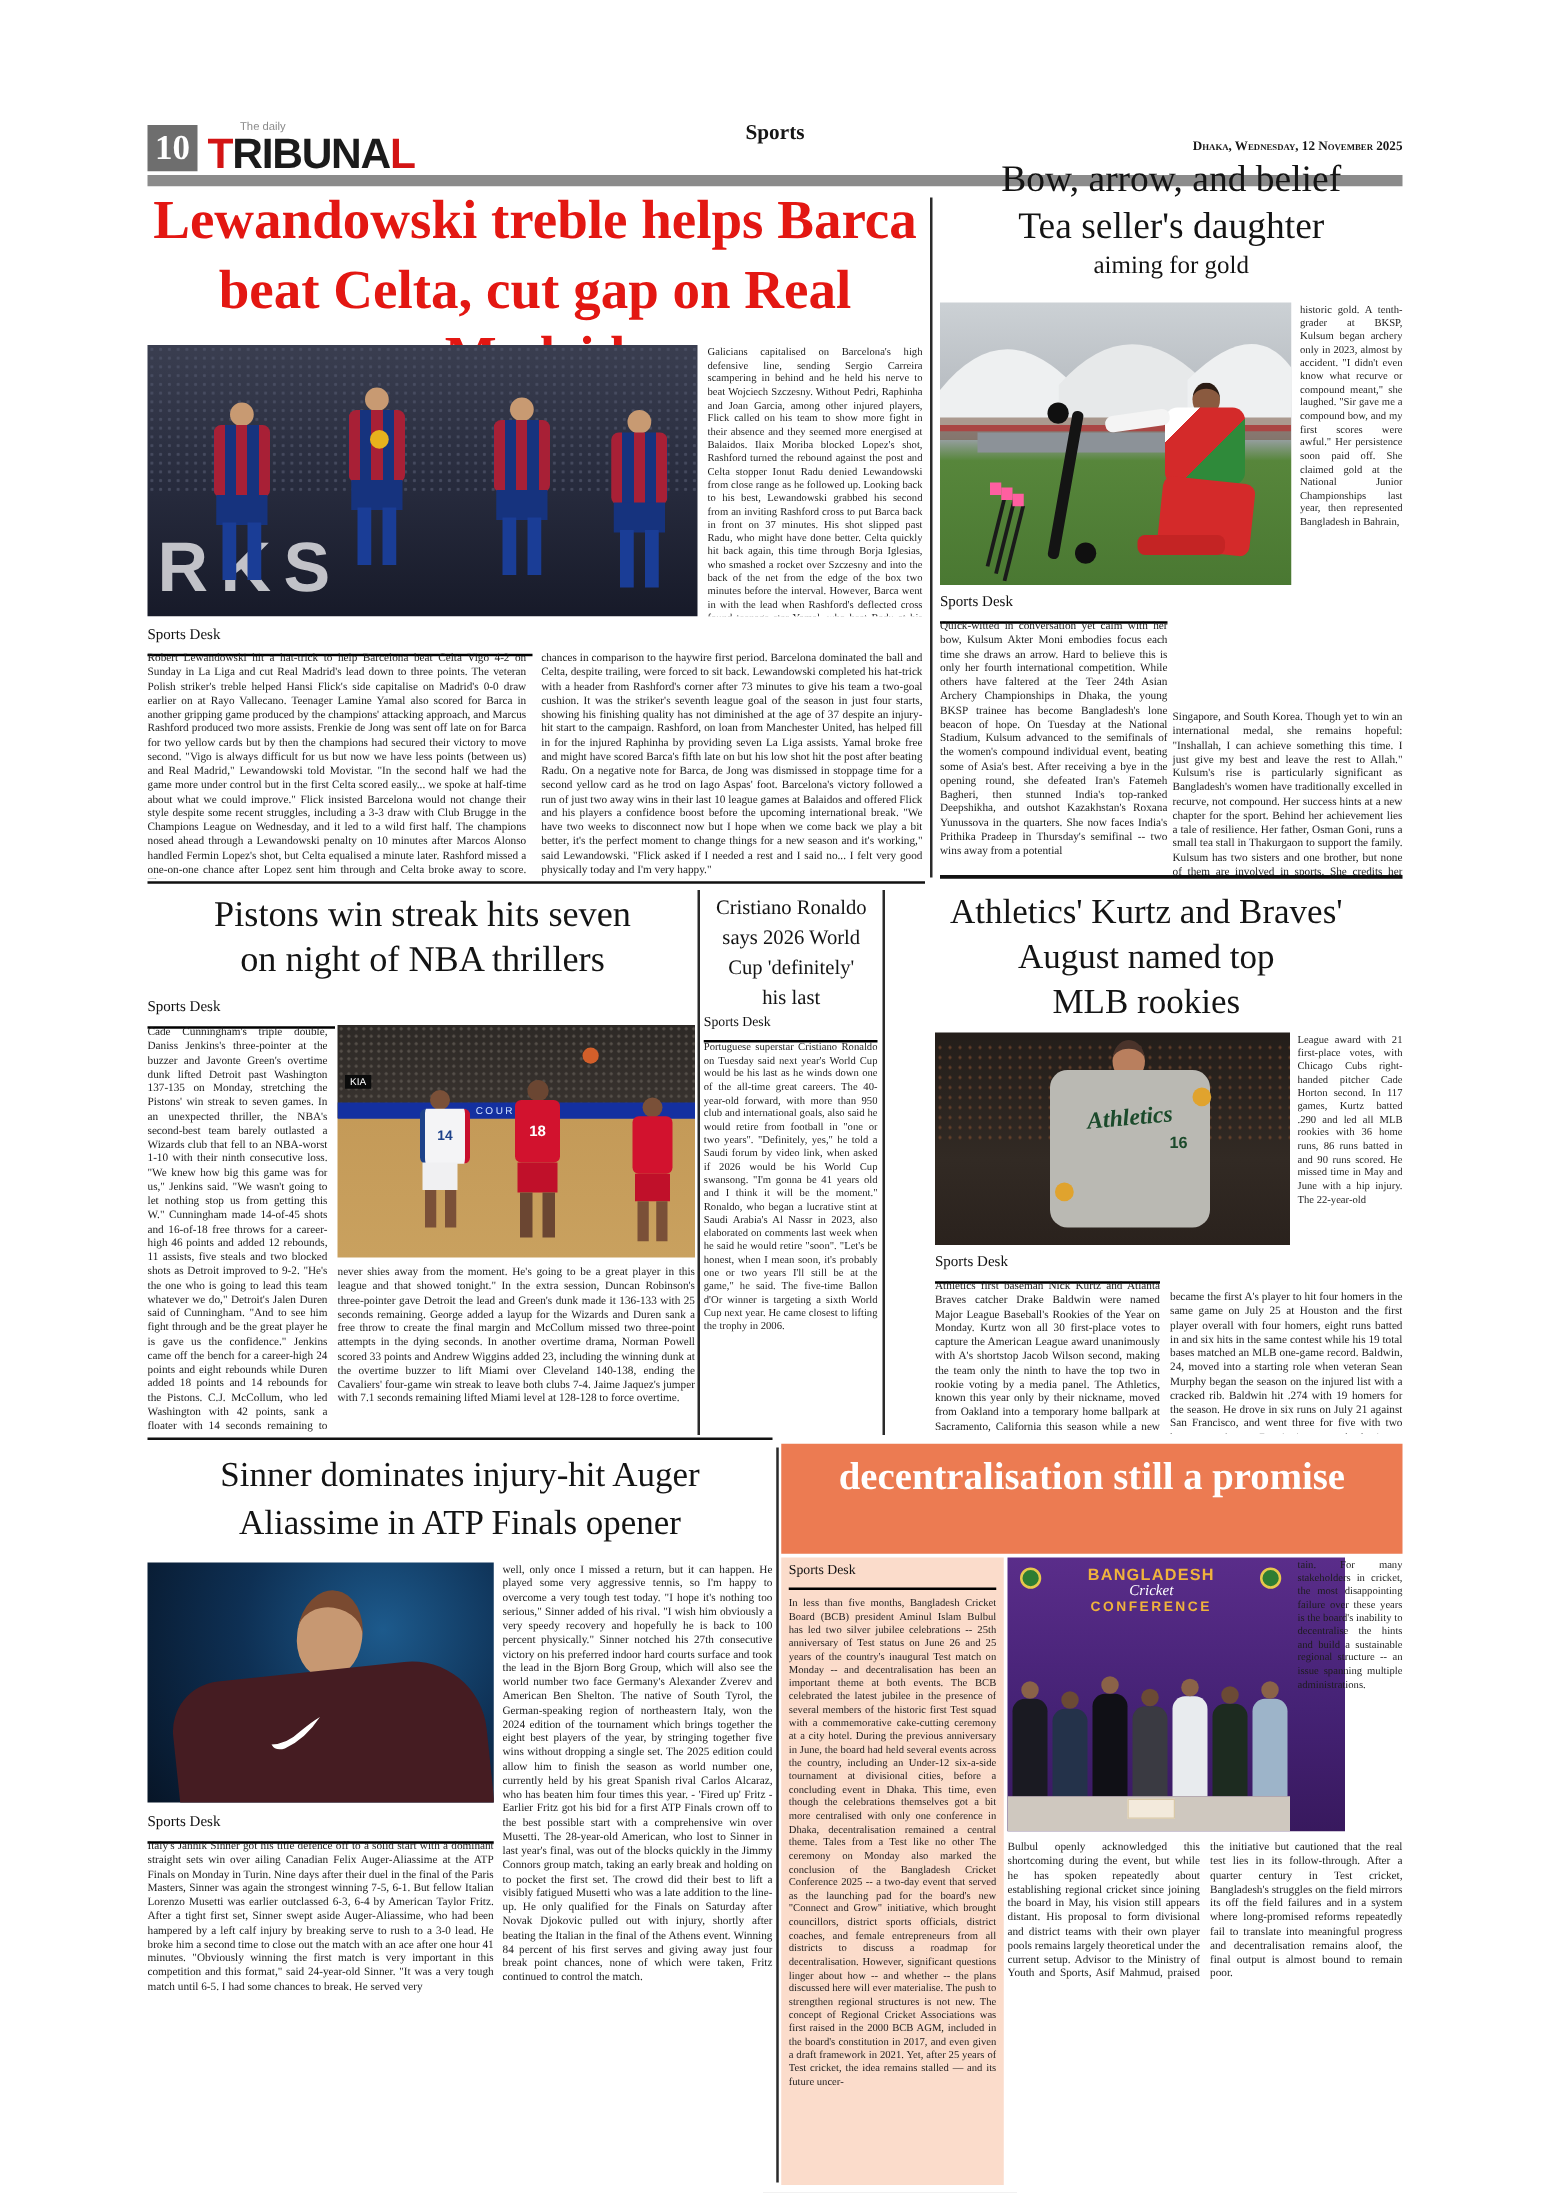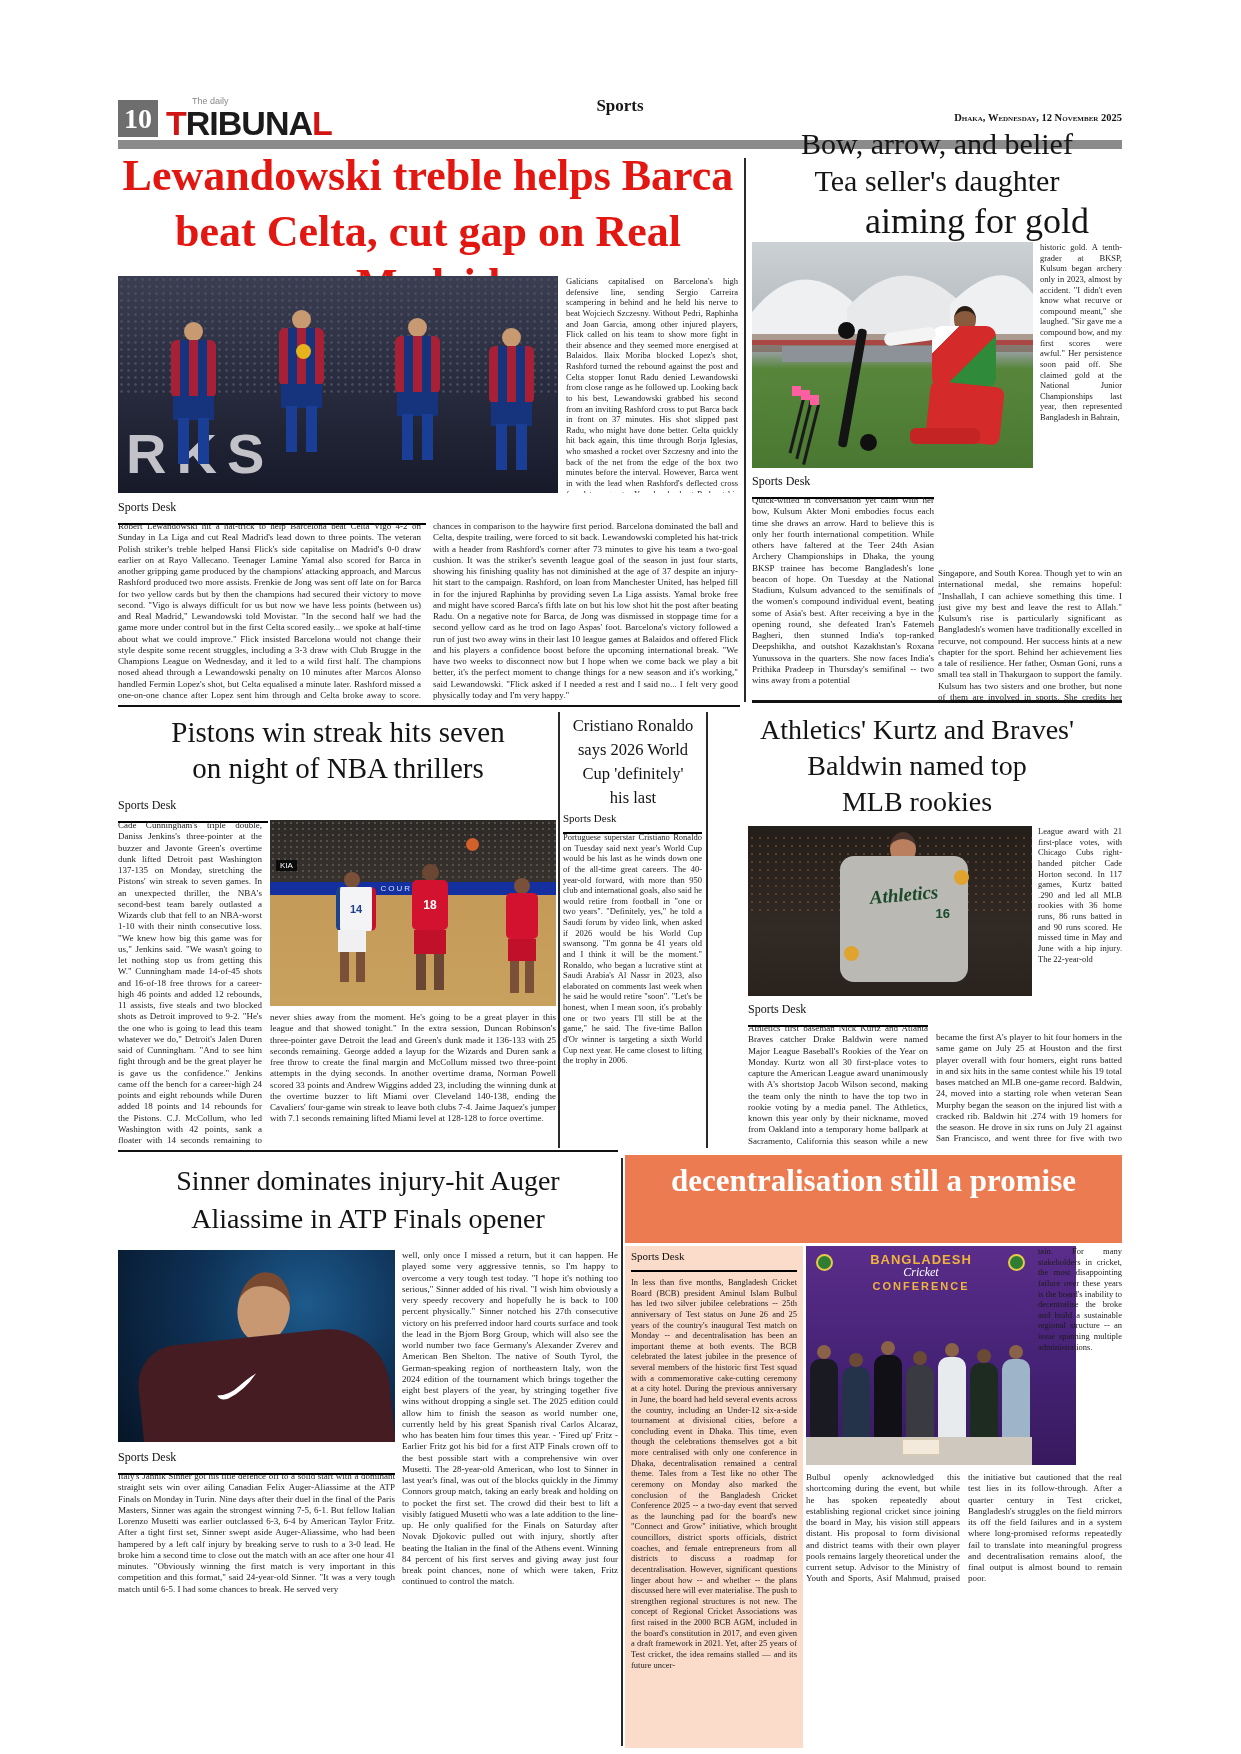--- a/index.html
+++ b/index.html
@@ -82,21 +82,21 @@
 
   <div class="abs body sm" style="left:566px;top:276px;width:172px;height:217px;">Galicians capitalised on Barcelona's high defensive line, sending Sergio Carreira scampering in behind and he held his nerve to beat Wojciech Szczesny. Without Pedri, Raphinha and Joan Garcia, among other injured players, Flick called on his team to show more fight in their absence and they seemed more energised at Balaidos. Ilaix Moriba blocked Lopez's shot, Rashford turned the rebound against the post and Celta stopper Ionut Radu denied Lewandowski from close range as he followed up. Looking back to his best, Lewandowski grabbed his second from an inviting Rashford cross to put Barca back in front on 37 minutes. His shot slipped past Radu, who might have done better. Celta quickly hit back again, this time through Borja Iglesias, who smashed a rocket over Szczesny and into the back of the net from the edge of the box two minutes before the interval. However, Barca went in with the lead when Rashford's deflected cross found teenage star Yamal, who beat Radu at his near post. - Settled down - Both teams were more stable in the second half, with far fewer</div>
   <div class="abs desk" style="left:118px;top:500px;width:308px;">Sports Desk</div>
   <div class="abs body" style="left:118px;top:521px;width:303px;height:182px;">Robert Lewandowski hit a hat-trick to help Barcelona beat Celta Vigo 4-2 on Sunday in La Liga and cut Real Madrid's lead down to three points. The veteran Polish striker's treble helped Hansi Flick's side capitalise on Madrid's 0-0 draw earlier on at Rayo Vallecano. Teenager Lamine Yamal also scored for Barca in another gripping game produced by the champions' attacking approach, and Marcus Rashford produced two more assists. Frenkie de Jong was sent off late on for Barca for two yellow cards but by then the champions had secured their victory to move second. "Vigo is always difficult for us but now we have less points (between us) and Real Madrid," Lewandowski told Movistar. "In the second half we had the game more under control but in the first Celta scored easily... we spoke at half-time about what we could improve." Flick insisted Barcelona would not change their style despite some recent struggles, including a 3-3 draw with Club Brugge in the Champions League on Wednesday, and it led to a wild first half. The champions nosed ahead through a Lewandowski penalty on 10 minutes after Marcos Alonso handled Fermin Lopez's shot, but Celta equalised a minute later. Rashford missed a one-on-one chance after Lopez sent him through and Celta broke away to score. The</div>
   <div class="abs body" style="left:433px;top:521px;width:305px;height:182px;">chances in comparison to the haywire first period. Barcelona dominated the ball and Celta, despite trailing, were forced to sit back. Lewandowski completed his hat-trick with a header from Rashford's corner after 73 minutes to give his team a two-goal cushion. It was the striker's seventh league goal of the season in just four starts, showing his finishing quality has not diminished at the age of 37 despite an injury-hit start to the campaign. Rashford, on loan from Manchester United, has helped fill in for the injured Raphinha by providing seven La Liga assists. Yamal broke free and might have scored Barca's fifth late on but his low shot hit the post after beating Radu. On a negative note for Barca, de Jong was dismissed in stoppage time for a second yellow card as he trod on Iago Aspas' foot. Barcelona's victory followed a run of just two away wins in their last 10 league games at Balaidos and offered Flick and his players a confidence boost before the upcoming international break. "We have two weeks to disconnect now but I hope when we come back we play a bit better, it's the perfect moment to change things for a new season and it's working," said Lewandowski. "Flick asked if I needed a rest and I said no... I felt very good physically today and I'm very happy."</div>
 
   <div class="abs vline" style="left:744px;top:158px;height:544px;"></div>
 
   <div class="abs hl" style="left:752px;top:126px;width:370px;font-size:30px;line-height:1.22;">Bow, arrow, and belief</div>
   <div class="abs hl" style="left:752px;top:163px;width:370px;font-size:30px;line-height:1.22;">Tea seller's daughter</div>
-  <div class="abs hl" style="left:792px;top:200px;width:370px;font-size:36px;line-height:1.22;">aiming for gold</div>
+  <div class="abs hl" style="left:752px;top:200px;width:370px;font-size:20px;line-height:1.22;">aiming for gold</div>
 
   <div class="abs photo" style="left:752px;top:242px;width:281px;height:226px;background:linear-gradient(180deg,#ccd1d5 0%,#b9bec3 30%,#9aa0a6 48%,#57863b 56%,#4a7832 100%);">
     <svg width="281" height="226" style="position:absolute;left:0;top:0;">
       <path d="M0 70 Q50 8 105 64 L105 98 L0 98 Z" fill="#eef0f1"></path>
       <path d="M95 66 Q150 4 208 60 L208 98 L95 98 Z" fill="#e7e9ea"></path>
       <path d="M198 62 Q250 10 281 52 L281 98 L198 98 Z" fill="#eef0f1"></path>
       <rect x="0" y="92" width="281" height="18" fill="#75543f" opacity="0.55"></rect>
       <rect x="0" y="98" width="281" height="5" fill="#b33a3a" opacity="0.8"></rect>
       <rect x="30" y="104" width="200" height="16" fill="#8c9298"></rect>
       <rect x="196" y="128" width="10" height="12" fill="#ffffff"></rect>
@@ -166,21 +166,21 @@
   <div class="abs hl" style="left:563px;top:714px;width:140px;font-size:16.5px;line-height:1.45;">Cristiano Ronaldo</div>
   <div class="abs hl" style="left:563px;top:738px;width:140px;font-size:16.5px;line-height:1.45;">says 2026 World</div>
   <div class="abs hl" style="left:563px;top:762px;width:140px;font-size:16.5px;line-height:1.45;">Cup 'definitely'</div>
   <div class="abs hl" style="left:563px;top:786px;width:140px;font-size:16.5px;line-height:1.45;">his last</div>
   <div class="abs desk" style="left:563px;top:812px;width:139px;font-size:11px;">Sports Desk</div>
   <div class="abs body sm" style="left:563px;top:832px;width:139px;height:315px;">Portuguese superstar Cristiano Ronaldo on Tuesday said next year's World Cup would be his last as he winds down one of the all-time great careers. The 40-year-old forward, with more than 950 club and international goals, also said he would retire from football in "one or two years". "Definitely, yes," he told a Saudi forum by video link, when asked if 2026 would be his World Cup swansong. "I'm gonna be 41 years old and I think it will be the moment." Ronaldo, who began a lucrative stint at Saudi Arabia's Al Nassr in 2023, also elaborated on comments last week when he said he would retire "soon". "Let's be honest, when I mean soon, it's probably one or two years I'll still be at the game," he said. The five-time Ballon d'Or winner is targeting a sixth World Cup next year. He came closest to lifting the trophy in 2006.</div>
 
   <div class="abs vline" style="left:706px;top:712px;height:436px;"></div>
 
   <div class="abs hl" style="left:712px;top:712px;width:410px;font-size:28px;line-height:1.3;">Athletics' Kurtz and Braves'</div>
-  <div class="abs hl" style="left:712px;top:748px;width:410px;font-size:28px;line-height:1.3;">Baldwin named top</div>
+  <div class="abs hl" style="left:712px;top:748px;width:410px;font-size:28px;line-height:1.3;">August named top</div>
   <div class="abs hl" style="left:712px;top:784px;width:410px;font-size:28px;line-height:1.3;">MLB rookies</div>
 
   <div class="abs photo" style="left:748px;top:826px;width:284px;height:170px;background:linear-gradient(180deg,#241e1a 0%,#322a24 60%,#2a221d 100%);">
     <div class="abs" style="left:0;top:8px;width:284px;height:80px;background-image:radial-gradient(#7a4a2e 1px,transparent 1.5px);background-size:8px 8px;opacity:.7;"></div>
     <div class="abs" style="left:142px;top:6px;width:26px;height:26px;border-radius:50%;background:#b97f5e;border-top:7px solid #4a332a;"></div>
     <div class="abs" style="left:92px;top:30px;width:128px;height:126px;border-radius:14px;background:#bab9b3;">
       <div style="transform:rotate(-5deg);margin-top:28px;text-align:center;font-style:italic;font-weight:700;font-size:19px;color:#1b4a2b;font-family:'Liberation Serif',serif;">Athletics</div>
       <div style="text-align:right;margin-right:18px;font-family:'Liberation Sans',sans-serif;font-weight:700;font-size:13px;color:#1b4a2b;">16</div>
     </div>
     <div class="abs" style="left:206px;top:44px;width:15px;height:15px;border-radius:50%;background:#e0a32e;"></div>
@@ -238,16 +238,16 @@
     <div class="sil" style="left:132px;width:28px;height:80px;background:#e8ebee;"></div>
     <div class="sil-head" style="left:139px;bottom:108px;background:#8a6248;position:absolute;"></div>
     <div class="sil" style="left:164px;width:28px;height:74px;background:#1d2b20;"></div>
     <div class="sil-head" style="left:171px;bottom:102px;background:#6b4a35;position:absolute;"></div>
     <div class="sil" style="left:196px;width:28px;height:78px;background:#9db4c9;"></div>
     <div class="sil-head" style="left:203px;bottom:106px;background:#8a6248;position:absolute;"></div>
     <div class="abs" style="left:0;bottom:0;width:226px;height:28px;background:#cfc8bf;"></div>
     <div class="abs" style="left:96px;bottom:10px;width:36px;height:14px;background:#f3eadc;border:1px solid #d9c9a8;"></div>
   </div>
 
-  <div class="abs body sm" style="left:1038px;top:1246px;width:84px;height:219px;">tain. For many stakeholders in cricket, the most disappointing failure over these years is the board's inability to decentralise the broke and build a sustainable regional structure -- an issue spanning multiple administrations.</div>
+  <div class="abs body sm" style="left:1038px;top:1246px;width:84px;height:219px;">tain. For many stakeholders in cricket, the most disappointing failure over these years is the board's inability to decentralise the hints and build a sustainable regional structure -- an issue spanning multiple administrations.</div>
   <div class="abs body" style="left:806px;top:1472px;width:316px;height:274px;column-count:2;column-gap:8px;">Bulbul openly acknowledged this shortcoming during the event, but while he has spoken repeatedly about establishing regional cricket since joining the board in May, his vision still appears distant. His proposal to form divisional and district teams with their own player pools remains largely theoretical under the current setup. Advisor to the Ministry of Youth and Sports, Asif Mahmud, praised the initiative but cautioned that the real test lies in its follow-through. After a quarter century in Test cricket, Bangladesh's struggles on the field mirrors its off the field failures and in a system where long-promised reforms repeatedly fail to translate into meaningful progress and decentralisation remains aloof, the final output is almost bound to remain poor.</div>
 
 </div>
 
 </body></html>

